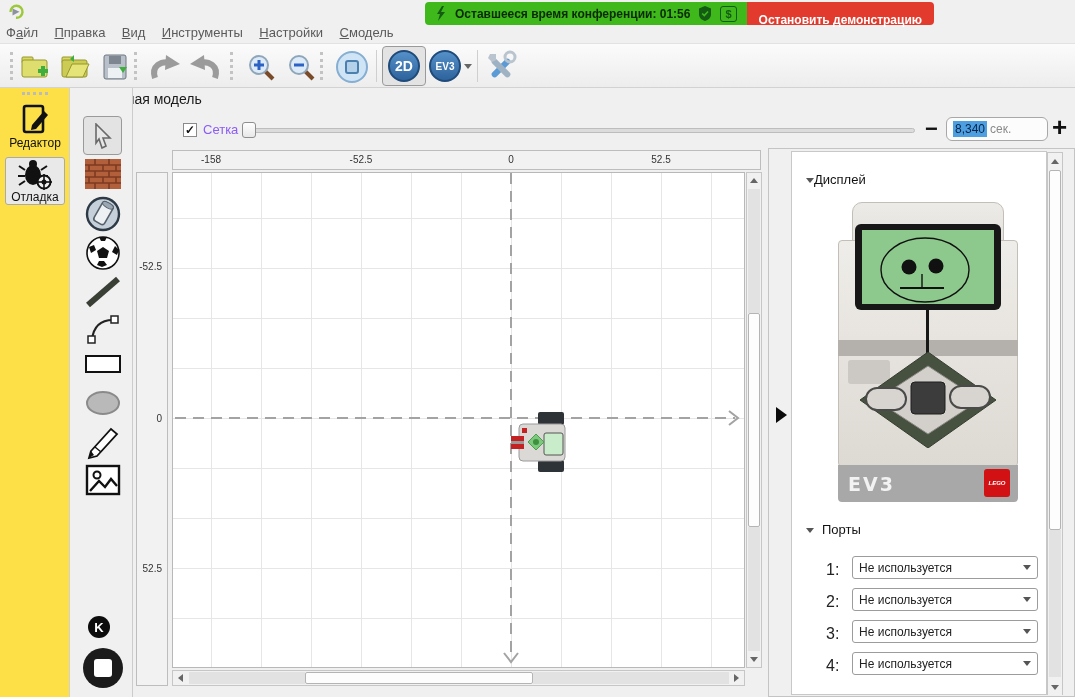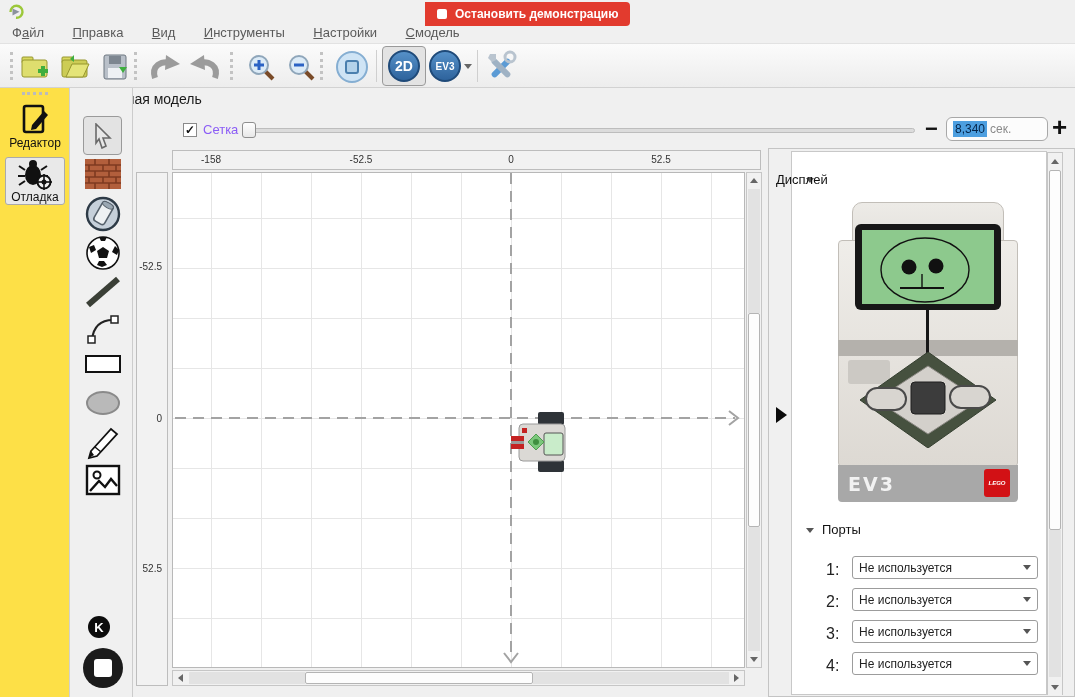--- a/index.html
+++ b/index.html
@@ -3,38 +3,38 @@
 <meta charset="utf-8">
 <style>
   html,body{margin:0;padding:0;background:#d6d6d6;}
   *{box-sizing:border-box;}
   #app{position:relative;width:1075px;height:697px;background:#f0f0f0;
        font-family:"Liberation Sans",sans-serif;overflow:hidden;color:#222;}
   .abs{position:absolute;}
   
   #titlebar{left:0;top:0;width:1075px;height:22px;background:#f0f0f0;}
   #menubar{left:0;top:22px;width:1075px;height:22px;background:#f0f0f0;border-bottom:1px solid #e2e2e2;}
-  .menu-item{display:inline-block;padding:3px 12px;font-size:13px;color:#5a5a5a;cursor:default;}
+  .menu-item{display:inline-block;padding:3px 6px;font-size:13px;color:#5a5a5a;cursor:default;}
   .menu-item .ul{text-decoration:underline;}
   #toolbar{left:0;top:44px;width:1075px;height:44px;
            background:linear-gradient(#fbfbfb,#ededed);border-bottom:1px solid #d2d2d2;}
   .grip{width:5px;height:28px;border-left:3px dotted #c3c3c3;}
   .tsep{width:1px;height:32px;background:#cfcfcf;}
   .tbtn{display:flex;align-items:center;justify-content:center;}
   .bluecirc{border-radius:50%;background:linear-gradient(#5590c8,#2e639c);
             border:2px solid #1f4a79;color:#fff;display:flex;align-items:center;justify-content:center;
             font-weight:bold;}
   .pressed{background:#e3e3e3;border:1px solid #9a9a9a;border-radius:4px;}
   
   #banner{left:425px;top:2px;height:23px;display:flex;z-index:50;font-size:12px;}
   #banner-green{background:#3eb81a;border-radius:4px 0 0 4px;display:flex;align-items:center;
                 padding:0 10px;gap:8px;color:#072;}
   #banner-time{color:#0a2a05;font-weight:bold;}
   #banner-red{background:#e23b2e;border-radius:0 4px 4px 0;display:flex;align-items:center;
-              padding:12px 12px;gap:8px;color:#fff;font-weight:bold;}
+              padding:3px 12px;gap:8px;color:#fff;font-weight:bold;flex-direction:column;}
   .dollarbox{border:1px solid #145c14;border-radius:3px;color:#145c14;font-weight:bold;
              font-size:11px;padding:0 4px;line-height:14px;}
   .wsquare{width:10px;height:10px;background:#fff;border-radius:2px;}
   
   #dock{left:0;top:88px;width:70px;height:609px;border-right:1px solid #d0d0d0;background:#fde047;}
   .dock-label{font-size:12px;color:#111;text-align:center;width:100%;}
   #debug-btn{border:1px solid #aaa;border-radius:3px;background:#e9e9e9;}
   
   #palette{left:71px;top:88px;width:62px;height:609px;border-right:1px solid #cccccc;background:#f0f0f0;}
   .ptool{display:flex;align-items:center;justify-content:center;}
@@ -100,20 +100,31 @@
 <div id="app">
 
   <div id="titlebar" class="abs">
     <svg class="abs" style="left:7px;top:3px" width="17" height="17" viewBox="0 0 17 17">
       <path d="M3.5 9 a6 6 0 1 1 5.5 5.8" stroke="#9cc83a" fill="none" stroke-width="2.4"></path>
       <polygon points="5.5,5.5 12.5,8.8 5.5,12.5" fill="#8b929c"></polygon>
     </svg>
   </div>
 
   <div id="banner" class="abs">
+    <div id="banner-green">
+      <svg width="12" height="15" viewBox="0 0 12 15">
+        <path d="M7 0 L2 8 H5 L3 15 L10 6 H6 L9 0 Z" fill="#145c14"></path>
+      </svg>
+      <span id="banner-time">Оставшееся время конференции: 01:56</span>
+      <svg width="14" height="15" viewBox="0 0 14 15">
+        <path d="M7 0 L13 2.5 V8 C13 12 10 14 7 15 C4 14 1 12 1 8 V2.5 Z" fill="#145c14"></path>
+        <path d="M4.2 7.5 L6.3 9.6 L10 5.5" stroke="#3eb81a" stroke-width="1.6" fill="none"></path>
+      </svg>
+      <span class="dollarbox">$</span>
+    </div>
     <div id="banner-red">
       <span class="wsquare"></span>
       <span>Остановить демонстрацию</span>
     </div>
   </div>
 
   <div id="menubar" class="abs">
     <span class="menu-item"><span>Ф</span><span class="ul">а</span><span>йл</span></span>
     <span class="menu-item"><span></span><span class="ul">П</span><span>правка</span></span>
     <span class="menu-item"><span></span><span class="ul">В</span><span>ид</span></span>
@@ -402,21 +413,21 @@
     <div class="sb-btn" style="left:556px;top:0;width:15px;height:14px">
         <div class="tri-right"></div>
       </div>
   </div>
 
   <div id="rpanel" class="abs"></div>
   <div id="expand-arrow" class="abs"></div>
   <div id="rpanel-inner" class="abs"></div>
 
   <div class="abs sec-tri" style="left:806px;top:178px"></div>
-  <div class="abs sec-label" style="left:776px;top:172px">Дисплей</div>
+  <div class="abs sec-label" style="left:814px;top:172px">Дисплей</div>
 
   <div id="brick" class="abs">
     <div id="brick-top"></div>
     <div id="brick-body"></div>
     <div id="band"></div>
     <div id="tab-notch"></div>
     <div id="bezel"></div>
     <div id="screen">
       <svg width="132" height="74" viewBox="0 0 132 74">
         <ellipse cx="63" cy="40" rx="44" ry="32" fill="none" stroke="#111" stroke-width="1.4"></ellipse>

